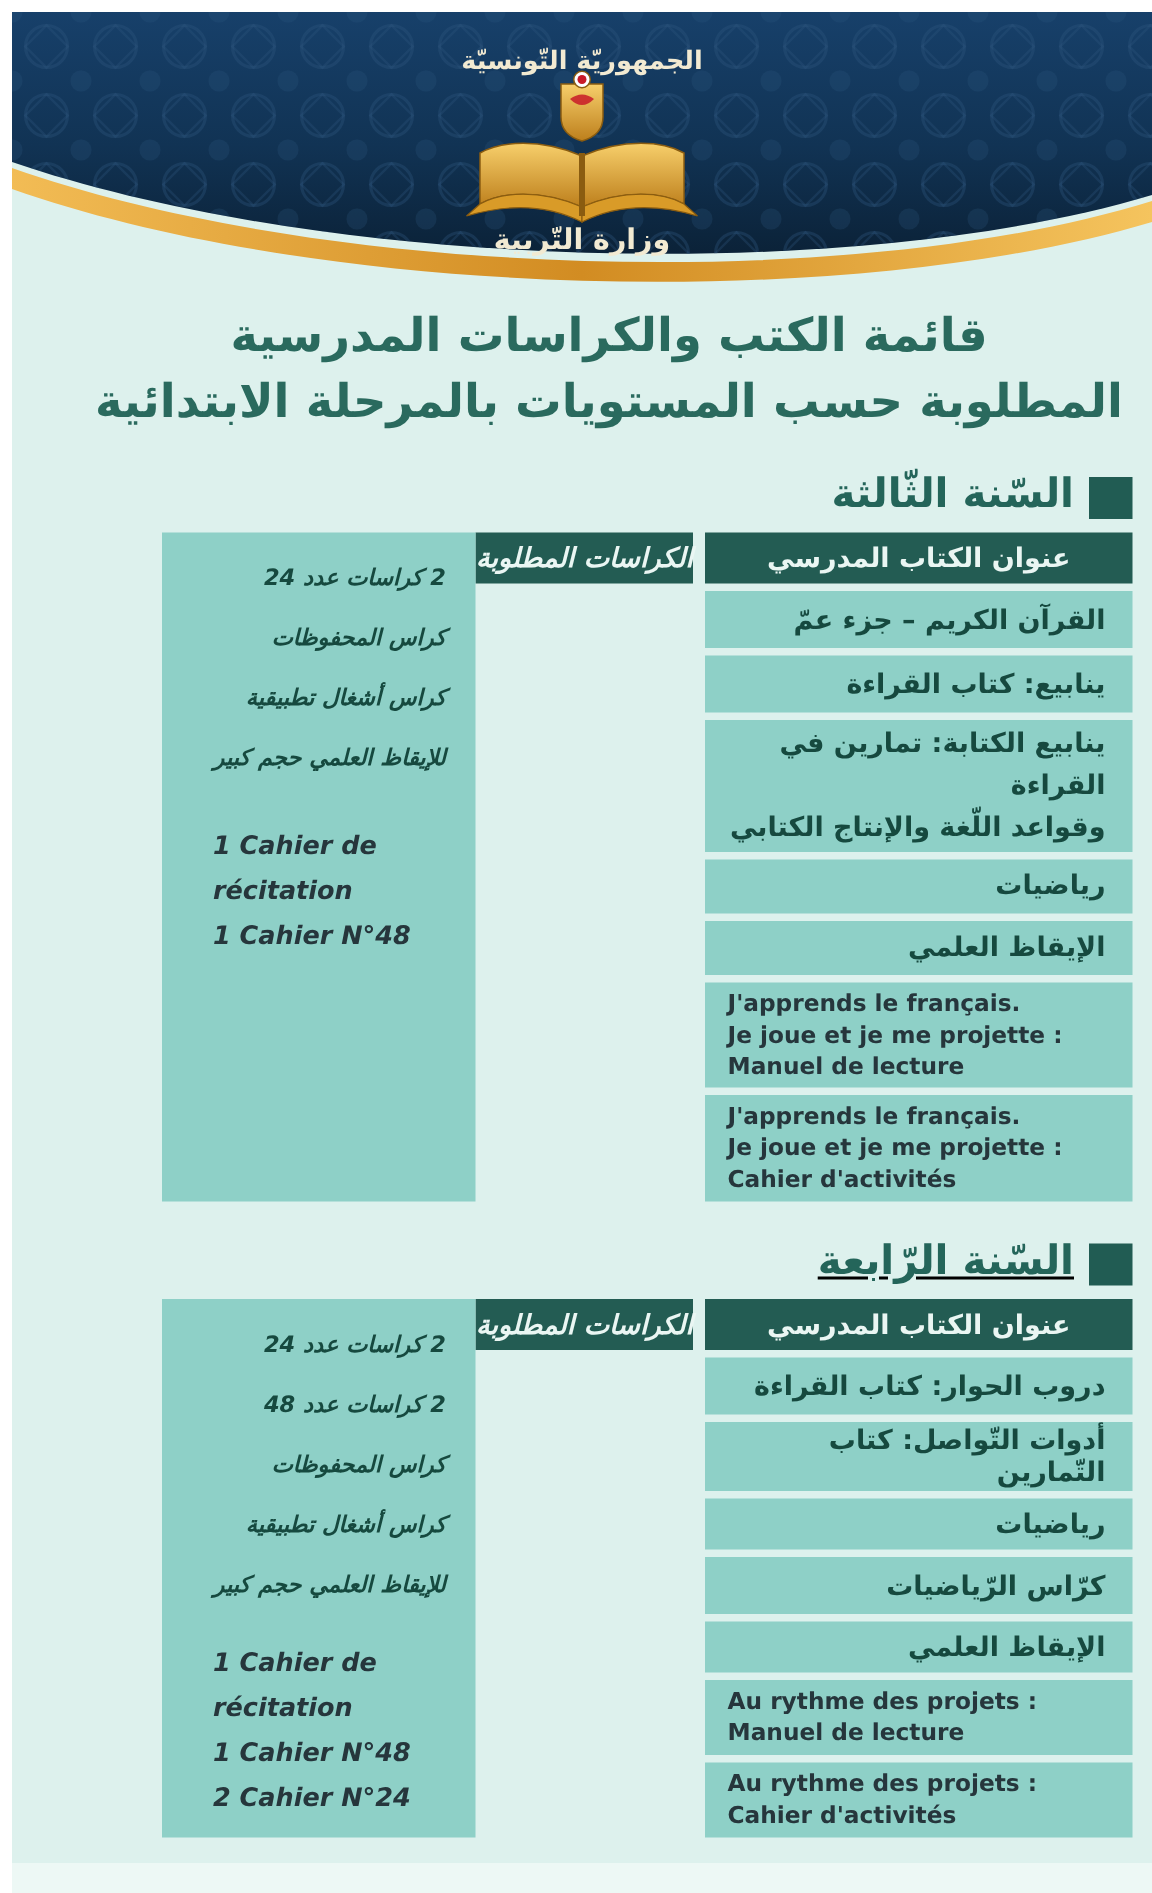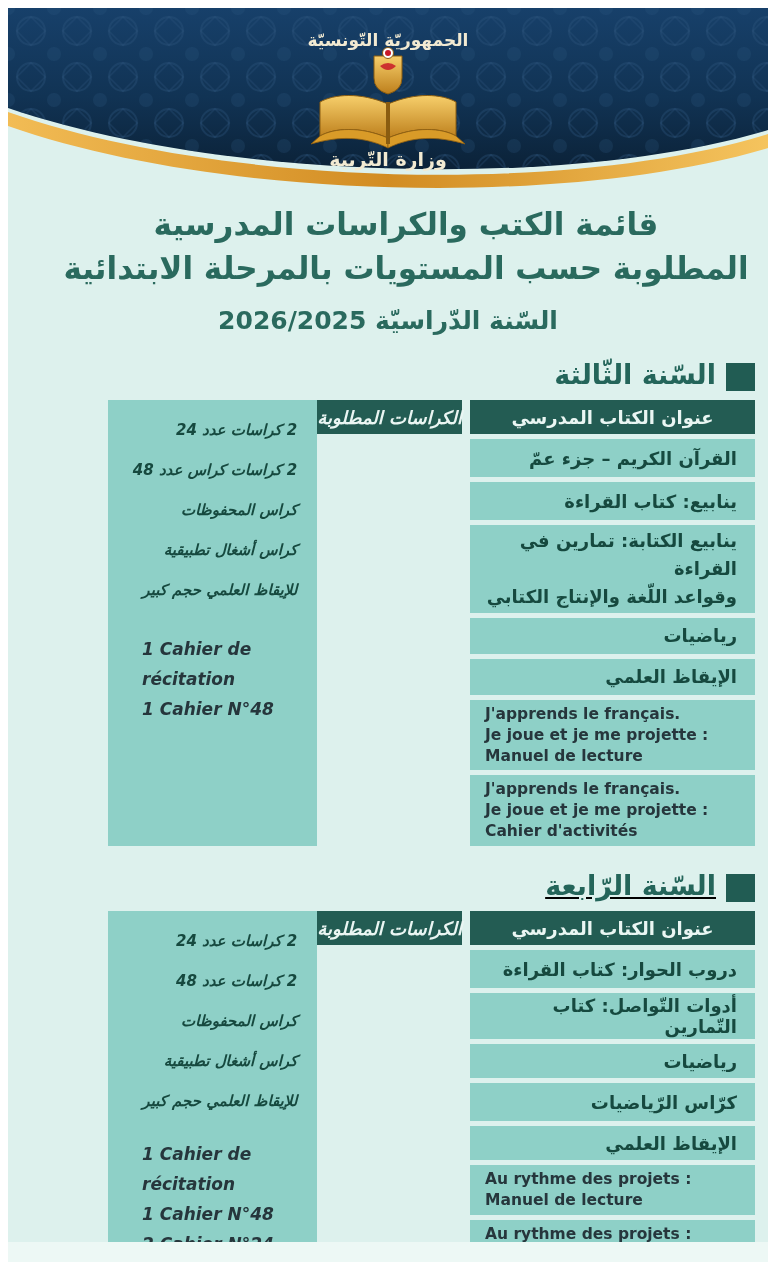--- a/index.html
+++ b/index.html
@@ -126,21 +126,20 @@
         <rect x="378" y="94" width="4" height="42" fill="#8a5c10"></rect>
       </g>
 
       <text x="380" y="158" font-size="19" class="logo-text">وزارة التّربية</text>
     </svg>
   </div>
 
   <div class="title-block">
     <div class="title-line">قائمة الكتب والكراسات المدرسية</div>
     <div class="title-line">المطلوبة حسب المستويات بالمرحلة الابتدائية</div>
-    <div class="title-year">السّنة الدّراسيّة 2026/2025</div>
   </div>
 
   <div class="section-head">
     <div class="section-marker"></div>
     <div class="section-title">السّنة الثّالثة</div>
   </div>
 
   <div class="tbl">
 
     <div class="col-books">
@@ -156,21 +155,20 @@
 Manuel de lecture</div>
       <div class="cell h56 fr">J'apprends le français.
 Je joue et je me projette :
 Cahier d'activités</div>
     </div>
 
     <div class="col-notes">
       <div class="hdr-cell">الكراسات المطلوبة</div>
       <div class="notes-body">
         <div class="note-ar">2 كراسات عدد 24</div>
-        <div class="note-ar">2 كراسات كراس عدد 48</div>
         <div class="note-ar">كراس المحفوظات</div>
         <div class="note-ar">كراس أشغال تطبيقية للإيقاظ العلمي حجم كبير</div>
         <div class="note-fr-block mt-t1">
           <div class="note-fr">1 Cahier de récitation</div>
           <div class="note-fr">1 Cahier N°48</div>
         </div>
       </div>
     </div>
   </div>
 

